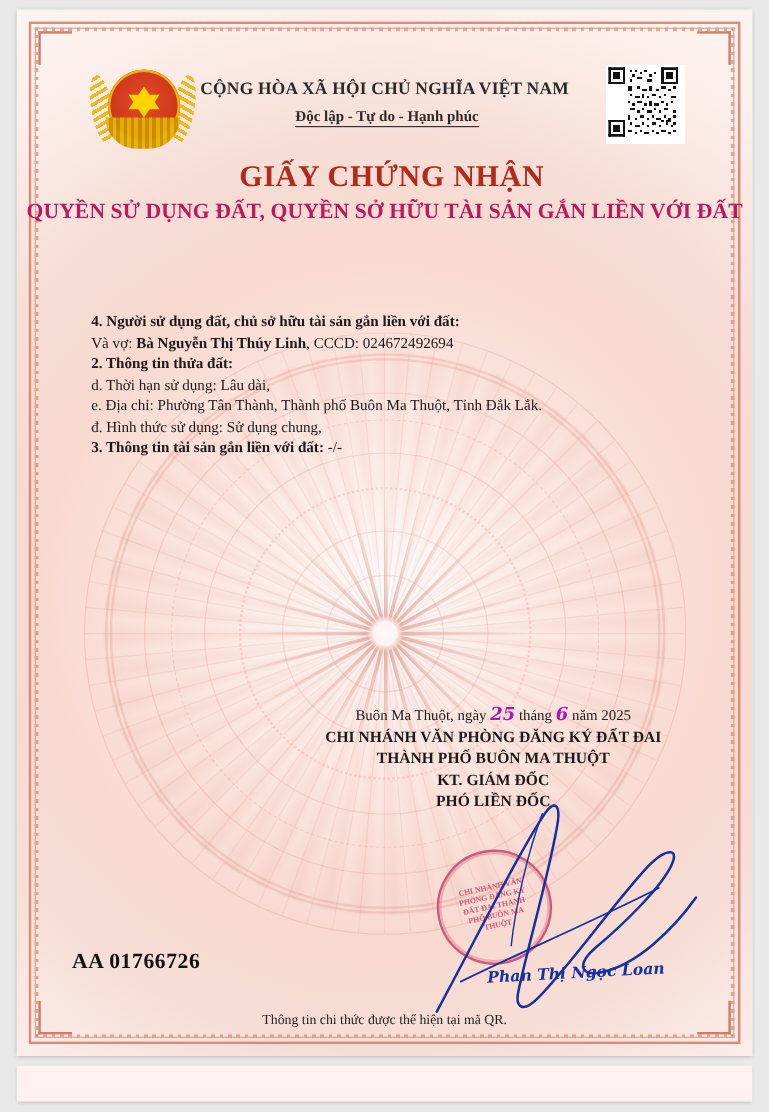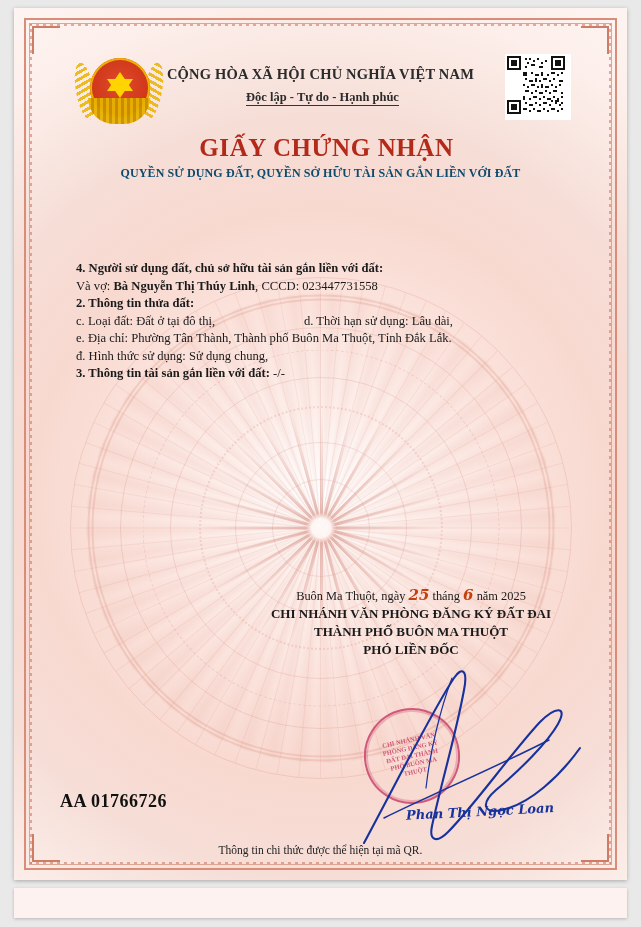--- a/index.html
+++ b/index.html
@@ -231,23 +231,23 @@
     font-weight: bold;
     color: #b3291a;
     letter-spacing: 0.6px;
     padding-left: 12px;
   }
   .title-sub {
     position: absolute;
     left: 0; right: 0;
     top: 158px;
     text-align: center;
-    font-size: 12px;
-    font-weight: bold;
-    color: #0c4a6e;
+    font-size: 18px;
+    font-weight: bold;
+    color: #be185d;
     letter-spacing: 0.1px;
   }
 
   
   .body-block {
     position: absolute;
     left: 62px;
     top: 252px;
     width: 500px;
     color: #1a1a1a;
@@ -270,21 +270,21 @@
     width: 320px;
     text-align: center;
     color: #1a1a1a;
     font-size: 12.4px;
     line-height: 18px;
   }
   .sign-block .place { font-size: 12.4px; }
   .sign-block .org { font-weight: bold; font-size: 13px; }
   .handwrite-date {
     font-family: "DejaVu Serif", serif;
-    color: #c2410c;
+    color: #a21caf;
     font-style: italic;
     font-size: 15px;
     font-weight: bold;
   }
 
   .stamp {
     position: absolute;
     left: 350px;
     top: 700px;
     width: 92px; height: 92px;
@@ -592,35 +592,35 @@
     <div class="head-country">CỘNG HÒA XÃ HỘI CHỦ NGHĨA VIỆT NAM</div>
     <div class="head-motto">
       <span class="u">Độc lập - Tự do - Hạnh phúc</span>
     </div>
 
     <div class="title-main">GIẤY CHỨNG NHẬN</div>
     <div class="title-sub">QUYỀN SỬ DỤNG ĐẤT, QUYỀN SỞ HỮU TÀI SẢN GẮN LIỀN VỚI ĐẤT</div>
 
     <div class="body-block">
       <div class="line b">4. Người sử dụng đất, chủ sở hữu tài sản gắn liền với đất:</div>
-      <div class="line"><span>Và vợ: </span><span class="b">Bà Nguyễn Thị Thúy Linh</span><span>, CCCD: 023447731558</span></div>
+      <div class="line"><span>Và vợ: </span><span class="b">Bà Nguyễn Thị Thúy Linh</span><span>, CCCD: 024672492694</span></div>
       <div class="line b">2. Thông tin thửa đất:</div>
       <div class="two-col">
-        <div class="c1">c. Loại đất: Đất ở tại đô thị,</div>
         <div class="c2">d. Thời hạn sử dụng: Lâu dài,</div>
       </div>
       <div class="line">e. Địa chỉ: Phường Tân Thành, Thành phố Buôn Ma Thuột, Tỉnh Đắk Lắk.</div>
       <div class="line">đ. Hình thức sử dụng: Sử dụng chung,</div>
       <div class="line"><span class="b">3. Thông tin tài sản gắn liền với đất:</span><span> -/-</span></div>
     </div>
 
     <div class="sign-block">
       <div class="place"><span>Buôn Ma Thuột, ngày </span><span class="handwrite-date">25</span><span> tháng </span><span class="handwrite-date">6</span><span> năm </span><span>2025</span></div>
       <div class="org">CHI NHÁNH VĂN PHÒNG ĐĂNG KÝ ĐẤT ĐAI</div>
       <div class="org">THÀNH PHỐ BUÔN MA THUỘT</div>
+      <div class="org">KT. GIÁM ĐỐC</div>
       <div class="org">PHÓ LIỀN ĐỐC</div>
     </div>
 
     <div class="stamp">
       <div class="inner">CHI NHÁNH VĂN PHÒNG ĐĂNG KÝ ĐẤT ĐAI THÀNH PHỐ BUÔN MA THUỘT</div>
     </div>
 
     <svg class="signature-ink" viewBox="0 0 250 220">
       <path d="M20,195 C60,120 90,60 110,30 C118,18 124,22 120,42 C112,86 96,140 88,178 C85,192 92,196 104,184 C130,158 168,104 196,74 C212,58 224,58 214,76 C204,94 176,122 152,142 C136,156 140,166 158,162 C186,156 216,128 236,100" fill="none" stroke="#17329c" stroke-width="2.1" stroke-linecap="round"></path>
       <path d="M40,170 C80,150 150,120 205,92" fill="none" stroke="#17329c" stroke-width="1.5" stroke-linecap="round"></path>

